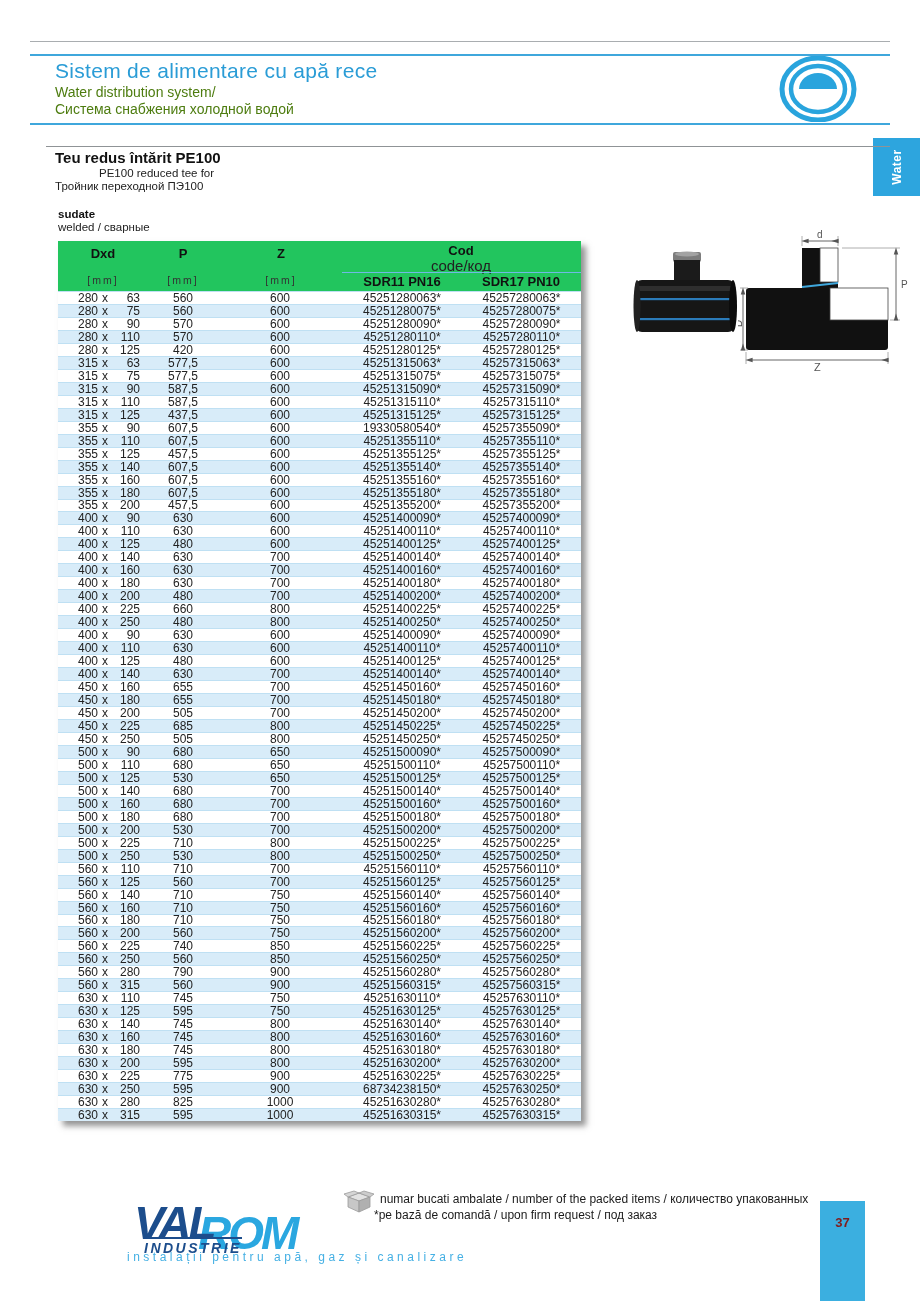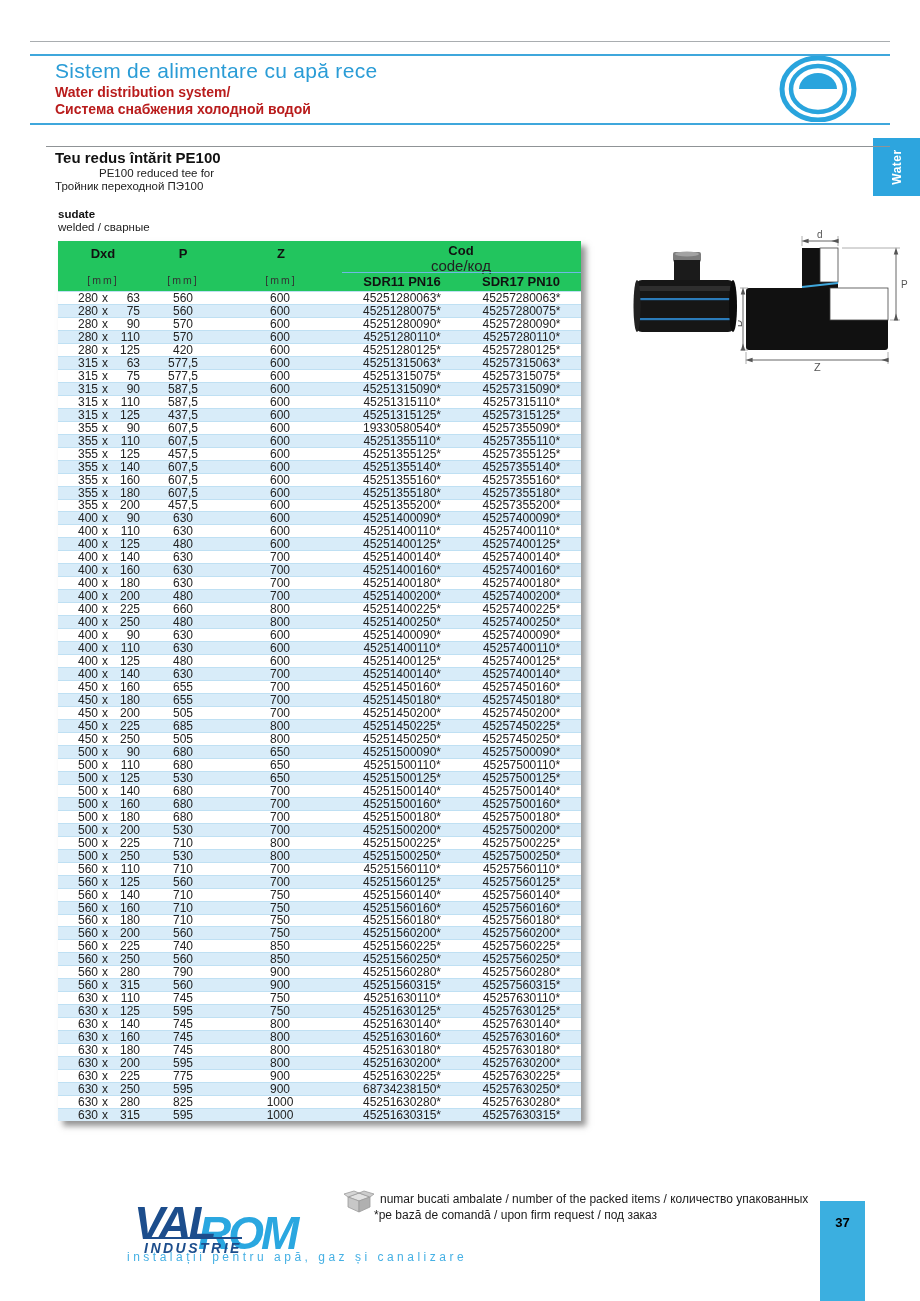--- a/index.html
+++ b/index.html
@@ -5,21 +5,21 @@
   html,body{margin:0;padding:0;background:#fff;}
   .page{position:relative;width:920px;height:1301px;background:#fff;overflow:hidden;
         font-family:"Liberation Sans", sans-serif;color:#222;}
   .hline{position:absolute;left:30px;width:860px;}
   .line-gray-top{top:41px;height:1px;background:#a9adb0;}
   .line-blue-1{top:54px;height:2px;background:#3fa7dc;}
   .line-blue-2{top:123px;height:2px;background:#3fa7dc;}
   .line-gray-mid{top:146px;left:46px;width:844px;height:1px;background:#8f9396;}
 
   .hdr-title{position:absolute;left:55px;top:59px;font-size:21px;font-weight:normal;color:#2a9cd6;letter-spacing:0.3px;}
-  .hdr-sub{position:absolute;left:55px;font-size:14px;color:#b91c1c;font-weight:bold;}
+  .hdr-sub{position:absolute;left:55px;font-size:14px;color:#4d7c0f;}
   .hdr-sub.en{top:84px;}
   .hdr-sub.ru{top:101px;}
 
   .brand-circle{position:absolute;left:778px;top:56px;}
 
   .water-tab{position:absolute;left:873px;top:138px;width:47px;height:58px;background:#2da5de;}
   .water-tab span{position:absolute;left:50%;top:50%;transform:translate(-50%,-50%) rotate(-90deg);
                   color:#fff;font-weight:bold;font-size:12px;letter-spacing:0.5px;white-space:nowrap;}
 
   .sec-title{position:absolute;left:55px;top:149px;font-size:15px;font-weight:bold;color:#111;}
@@ -69,21 +69,21 @@
              color:#1c4d8c;letter-spacing:2.5px;border-top:2.5px solid #1c4d8c;padding-top:1px;z-index:3;}
 
   .box-icon{position:absolute;left:344px;top:1188px;}
   .note1{position:absolute;left:380px;top:1192px;font-size:12px;color:#1a1a1a;}
   .note2{position:absolute;left:374px;top:1208px;font-size:12px;color:#1a1a1a;}
 
   .tagline{position:absolute;left:127px;top:1250px;font-size:12px;color:#45b0e4;letter-spacing:3.5px;}
 
   .page-num-box{position:absolute;left:820px;top:1201px;width:45px;height:100px;background:#3bafe0;}
   .page-num-box span{position:absolute;left:0;width:100%;top:14px;text-align:center;
-                     color:#000000;font-weight:bold;font-size:13px;}
+                     color:#7f1d1d;font-weight:bold;font-size:13px;}
 </style>
 </head>
 <body>
 
 <div class="page">
 
   <div class="hline line-gray-top"></div>
   <div class="hline line-blue-1"></div>
 
   <div class="hdr-title">Sistem de alimentare cu apă rece</div>

